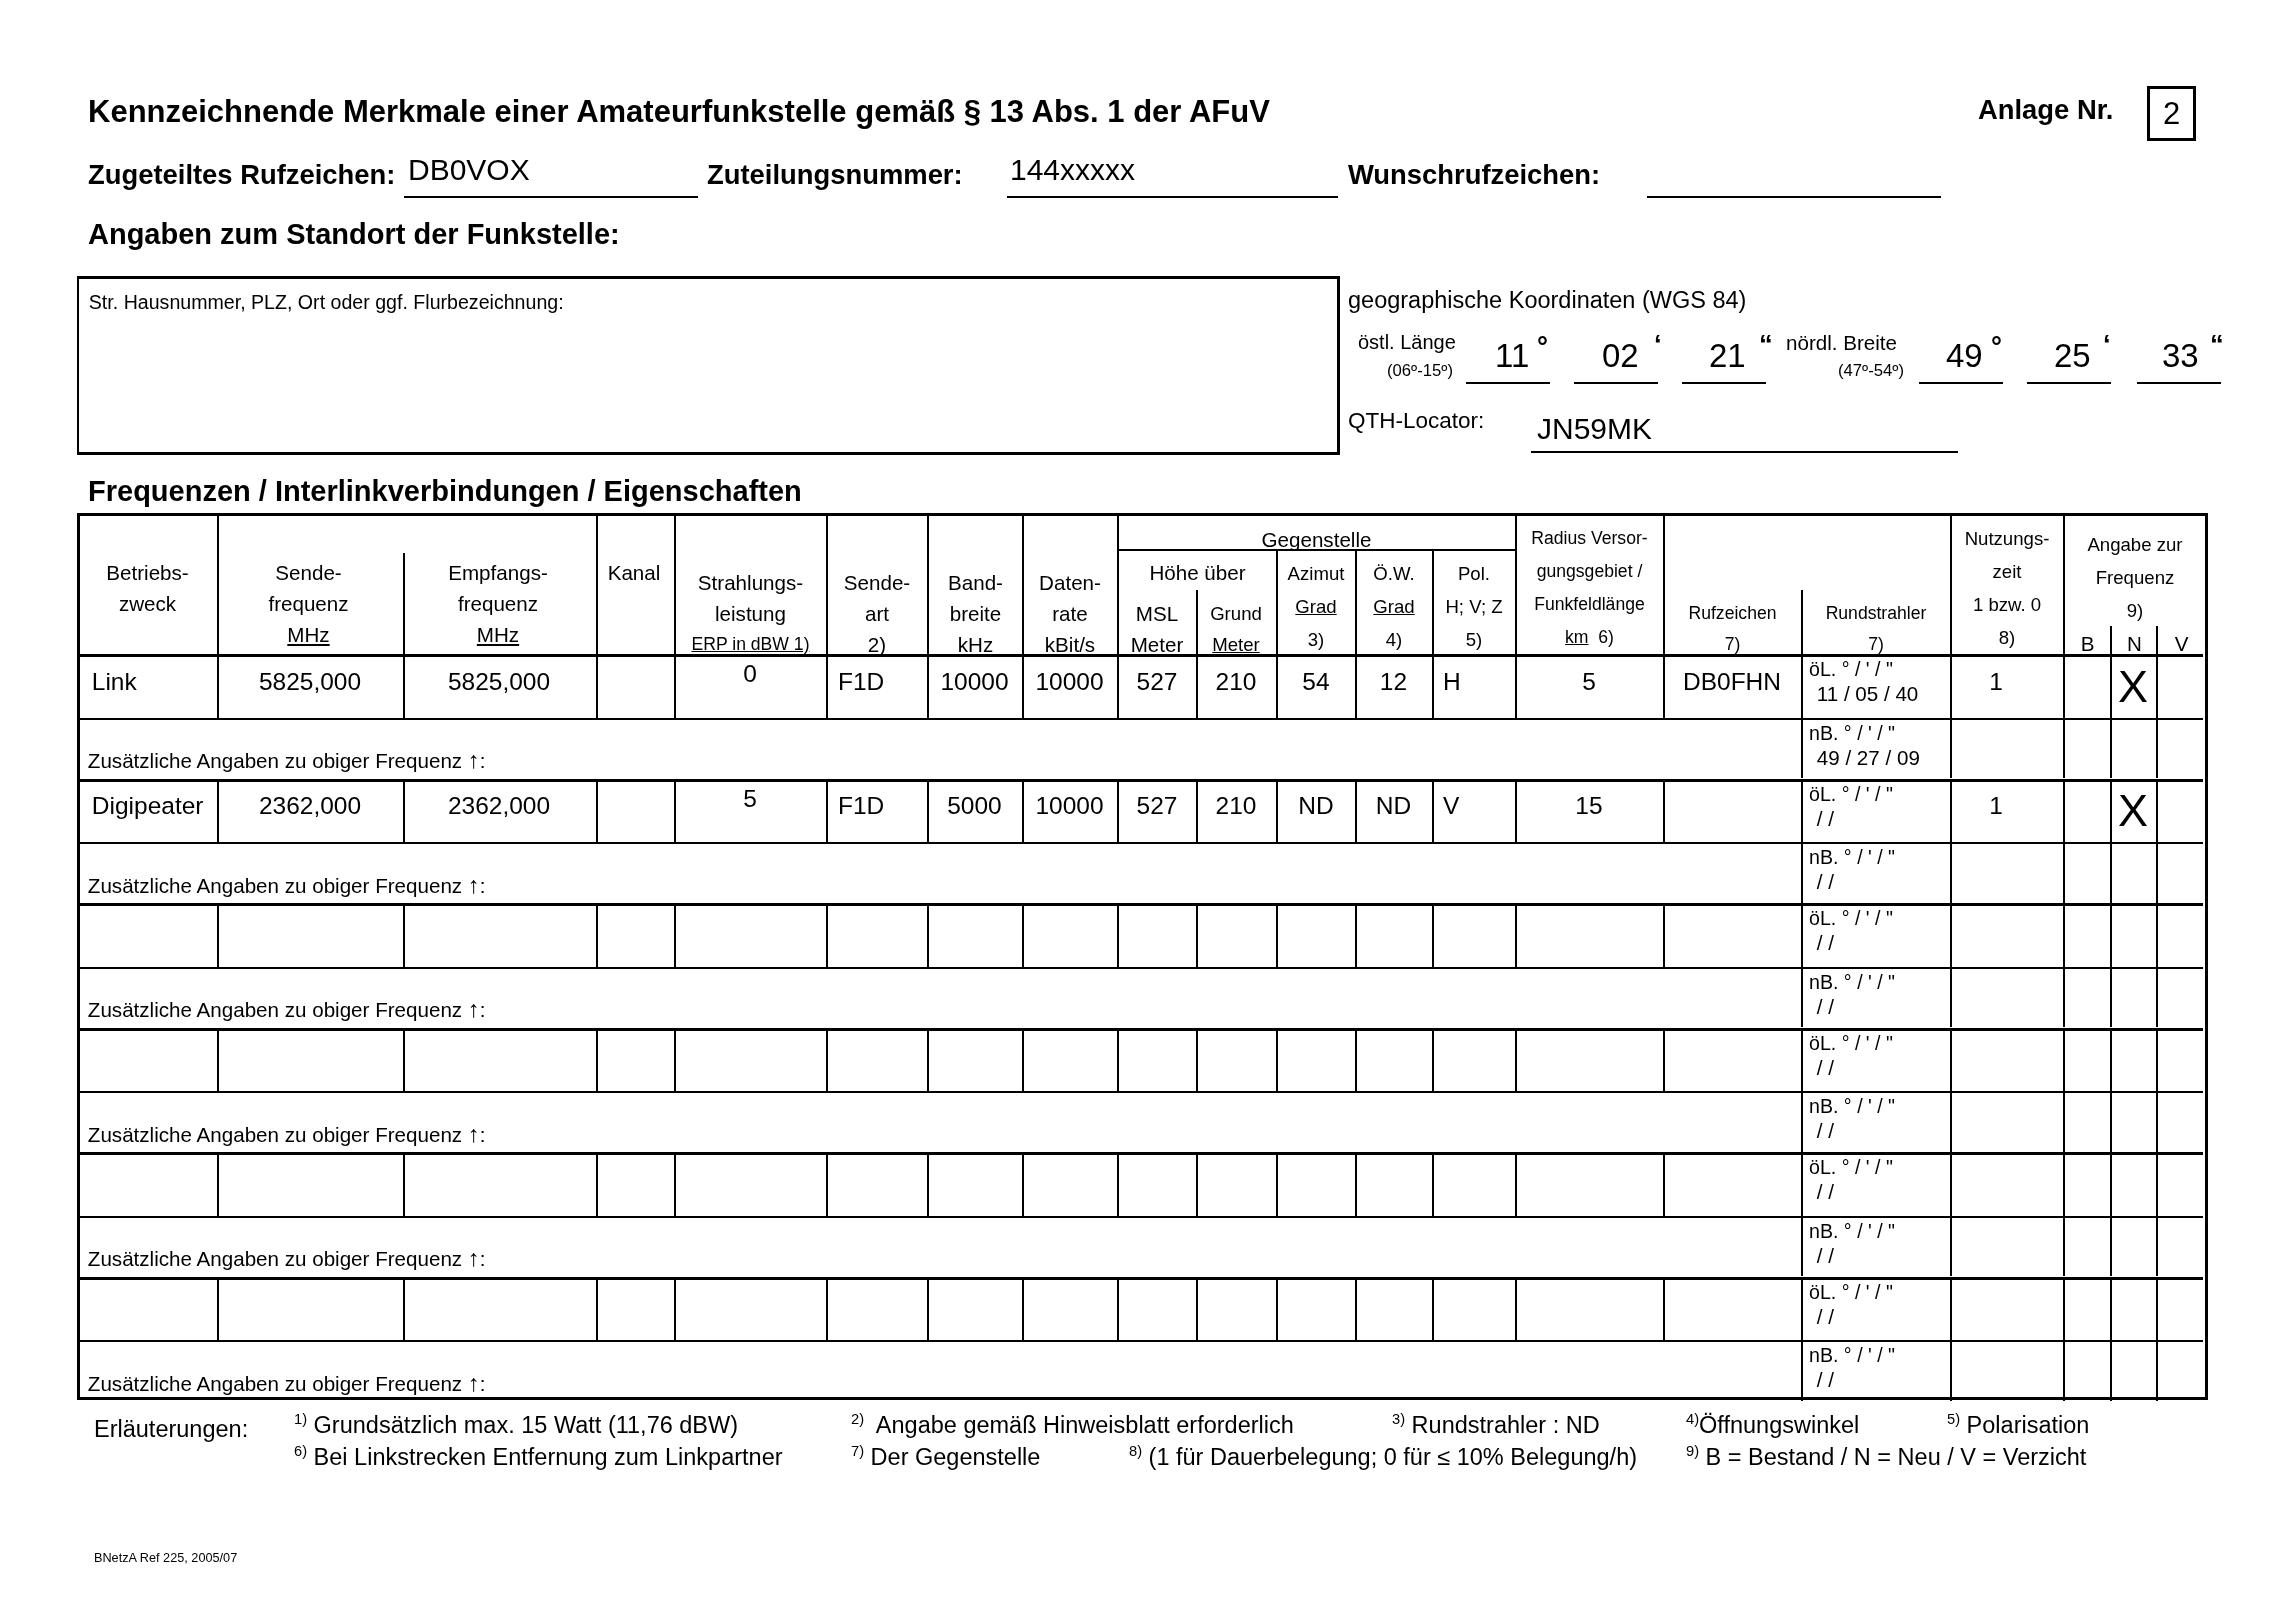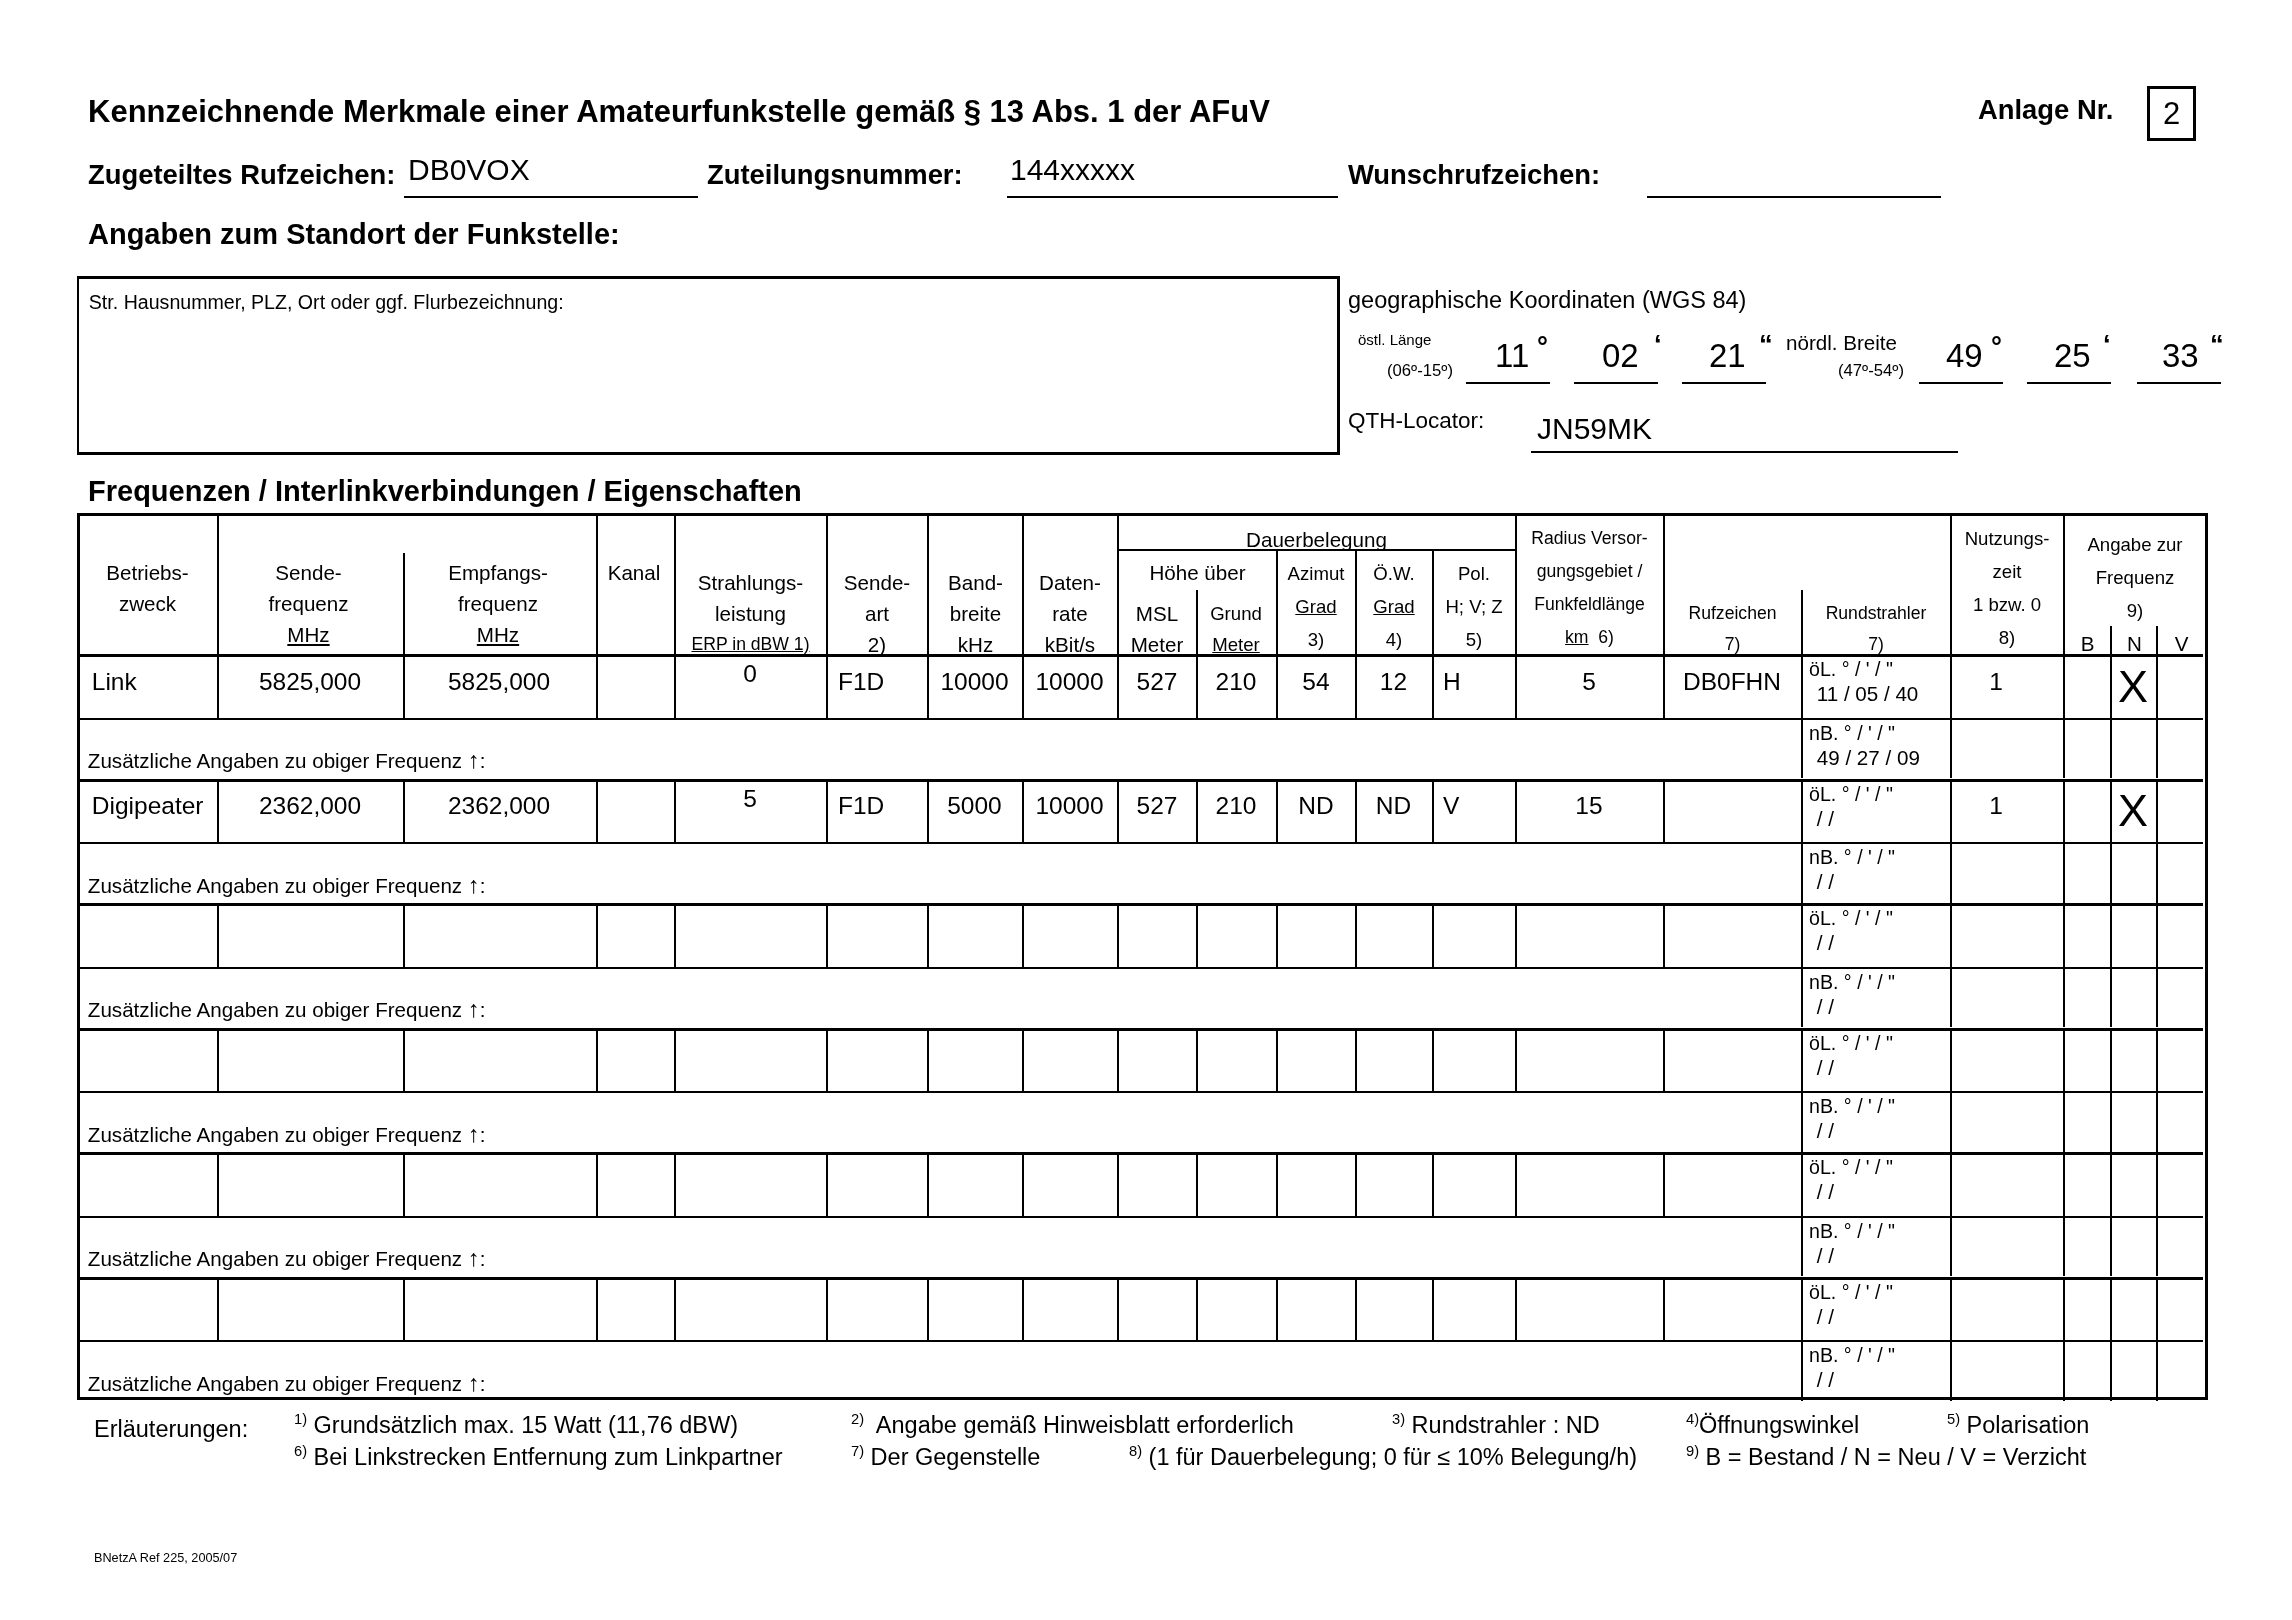--- a/index.html
+++ b/index.html
@@ -51,21 +51,21 @@
 <div class="abs fieldval" style="left:1652px;top:153px;"></div>
 <div class="uline" style="left:1647px;top:196px;width:294px;"></div>
 
 <div class="abs section-h" style="left:88px;top:218px;">Angaben zum Standort der Funkstelle:</div>
 <div class="abs addr-box">
   <div class="addr-label">Str. Hausnummer, PLZ, Ort oder ggf. Flurbezeichnung:</div>
   <div style="position:absolute;left:9.8px;top:43px;font-size:23.5px;"></div>
 </div>
 
 <div class="abs small" style="left:1348px;top:287px;font-size:23.5px;">geographische Koordinaten (WGS 84)</div>
-<div class="abs" style="left:1358px;top:331px;font-size:15px;">östl. Länge</div>
+<div class="abs" style="left:1358px;top:331px;font-size:20px;">östl. Länge</div>
 <div class="abs tiny" style="left:1387px;top:361px;">(06º-15º)</div>
 <div class="abs coordnum" style="left:1495px;top:337px;">11</div>
 <div class="abs sym" style="left:1537px;top:331px;">°</div>
 <div class="uline" style="left:1466px;top:382px;width:84px;"></div>
 <div class="abs coordnum" style="left:1602px;top:337px;">02</div>
 <div class="abs sym" style="left:1654px;top:329px;">‘</div>
 <div class="uline" style="left:1574px;top:382px;width:84px;"></div>
 <div class="abs coordnum" style="left:1709px;top:337px;">21</div>
 <div class="abs sym" style="left:1759px;top:329px;">“</div>
 <div class="uline" style="left:1682px;top:382px;width:84px;"></div>
@@ -118,21 +118,21 @@
   <div class="cell" style="left:849px;top:51px;width:93px;">
       <div>Band-</div>
       <div>breite</div>
       <div><u>kHz</u></div>
     </div>
   <div class="cell" style="left:944px;top:51px;width:92px;">
       <div>Daten-</div>
       <div>rate</div>
       <div><u>kBit/s</u></div>
     </div>
-  <div class="cell" style="left:1039px;top:7.8px;width:395px;">Dauerbelegung</div>
+  <div class="cell" style="left:1039px;top:7.8px;width:395px;">Gegenstelle</div>
   <div class="cell" style="left:1039px;top:41px;width:157px;">Höhe über</div>
   <div class="cell" style="left:1039px;top:82px;width:76px;">
       <div>MSL</div>
       <div><u>Meter</u></div>
     </div>
   <div class="cell" style="left:1118px;top:82px;width:76px;font-size:18.6px;">
       <div>Grund</div>
       <div><u>Meter</u></div>
     </div>
   <div class="cell" style="left:1198px;top:41px;width:76px;font-size:18.6px;line-height:33px;">

